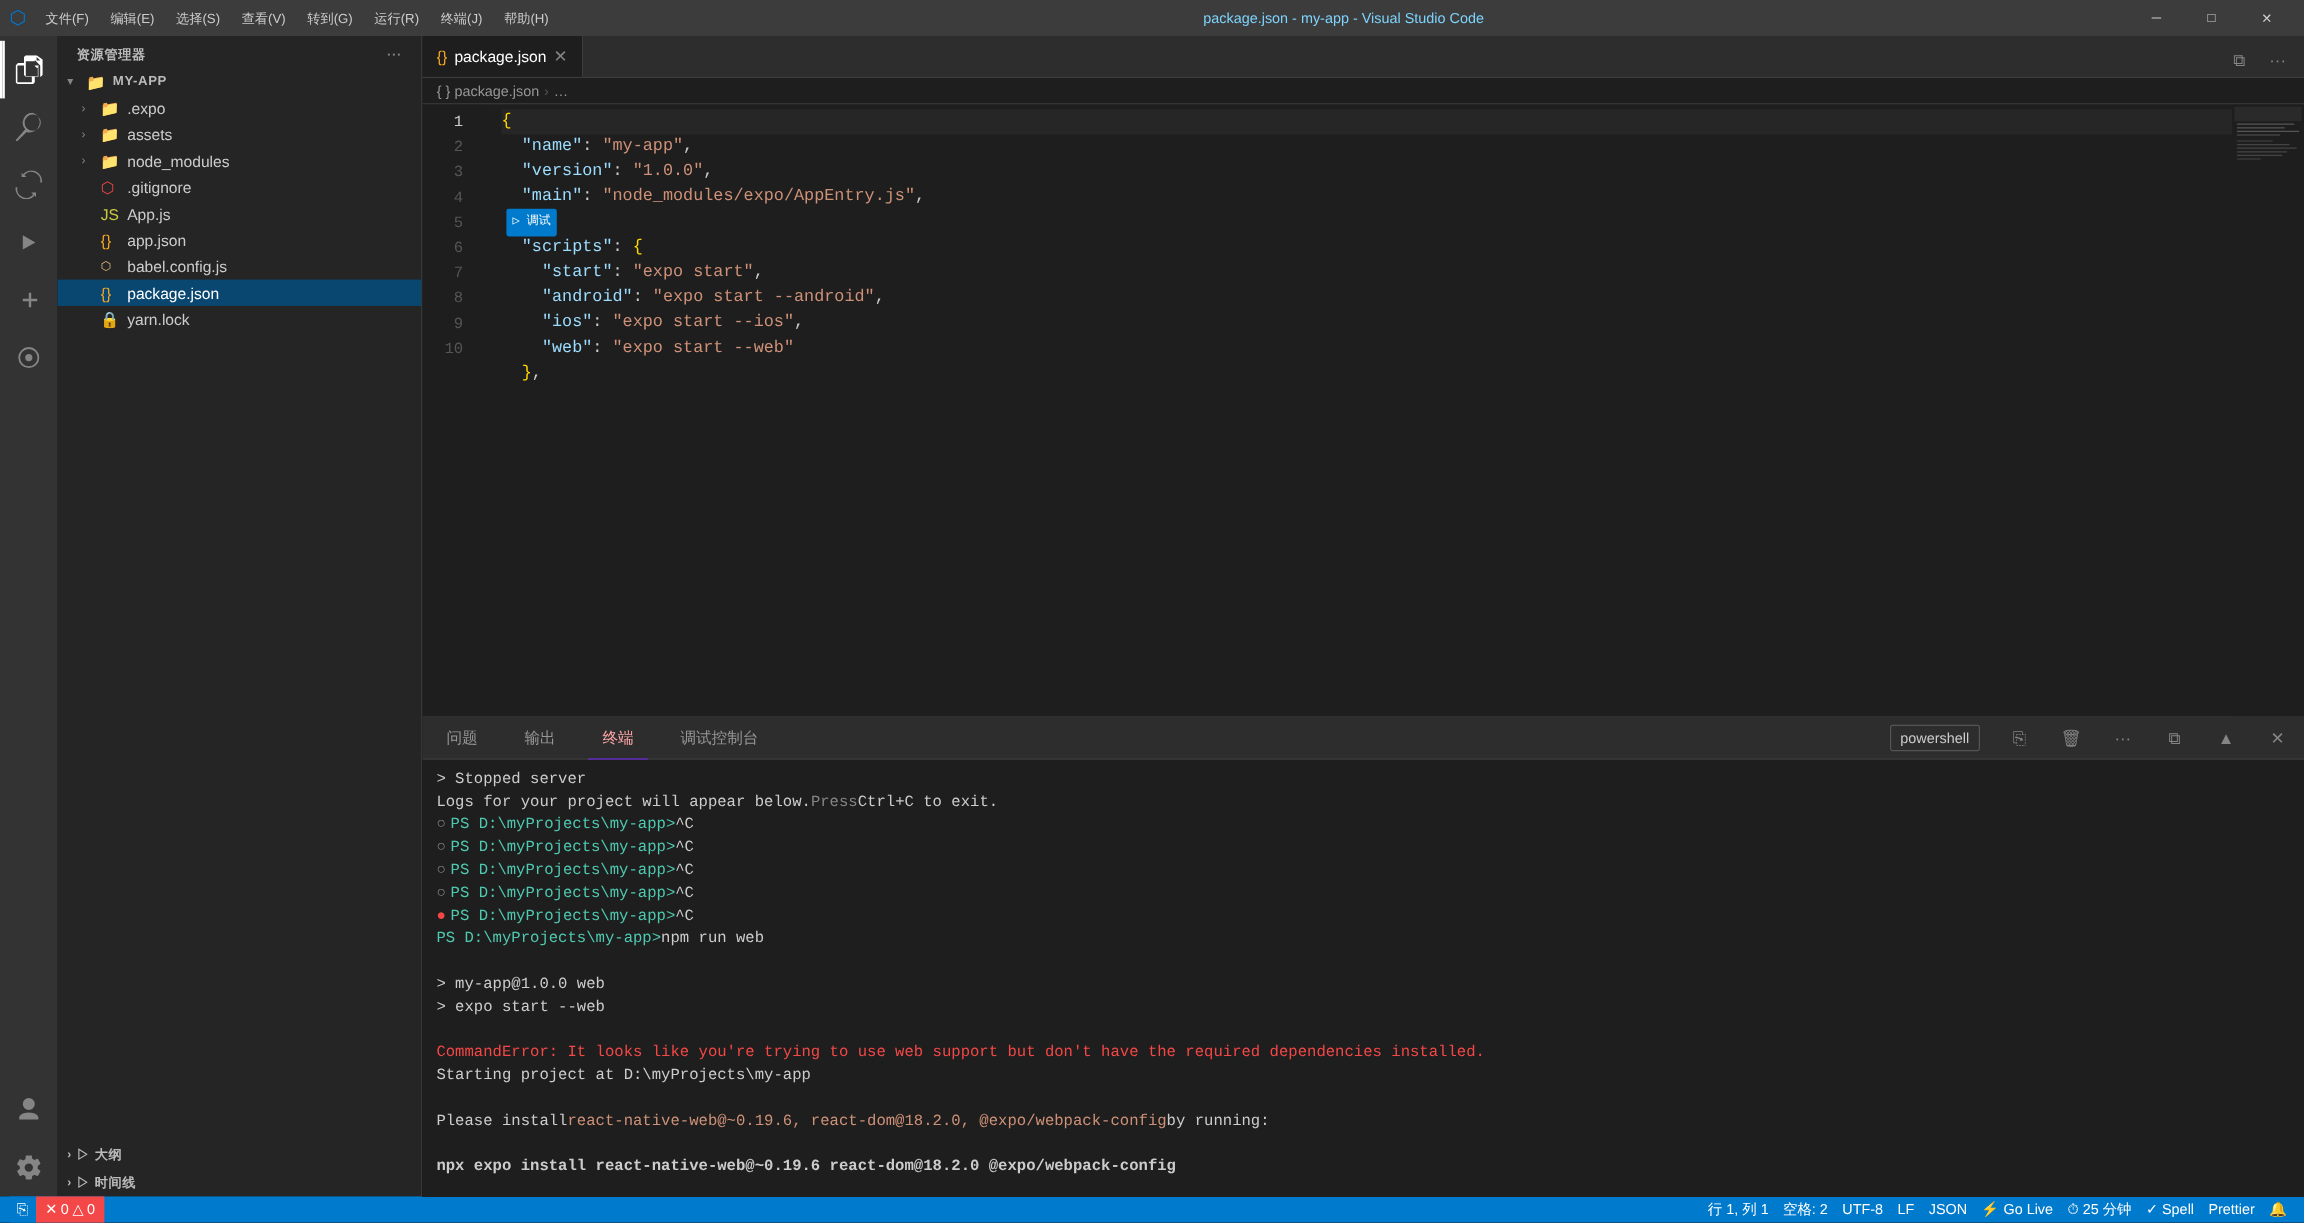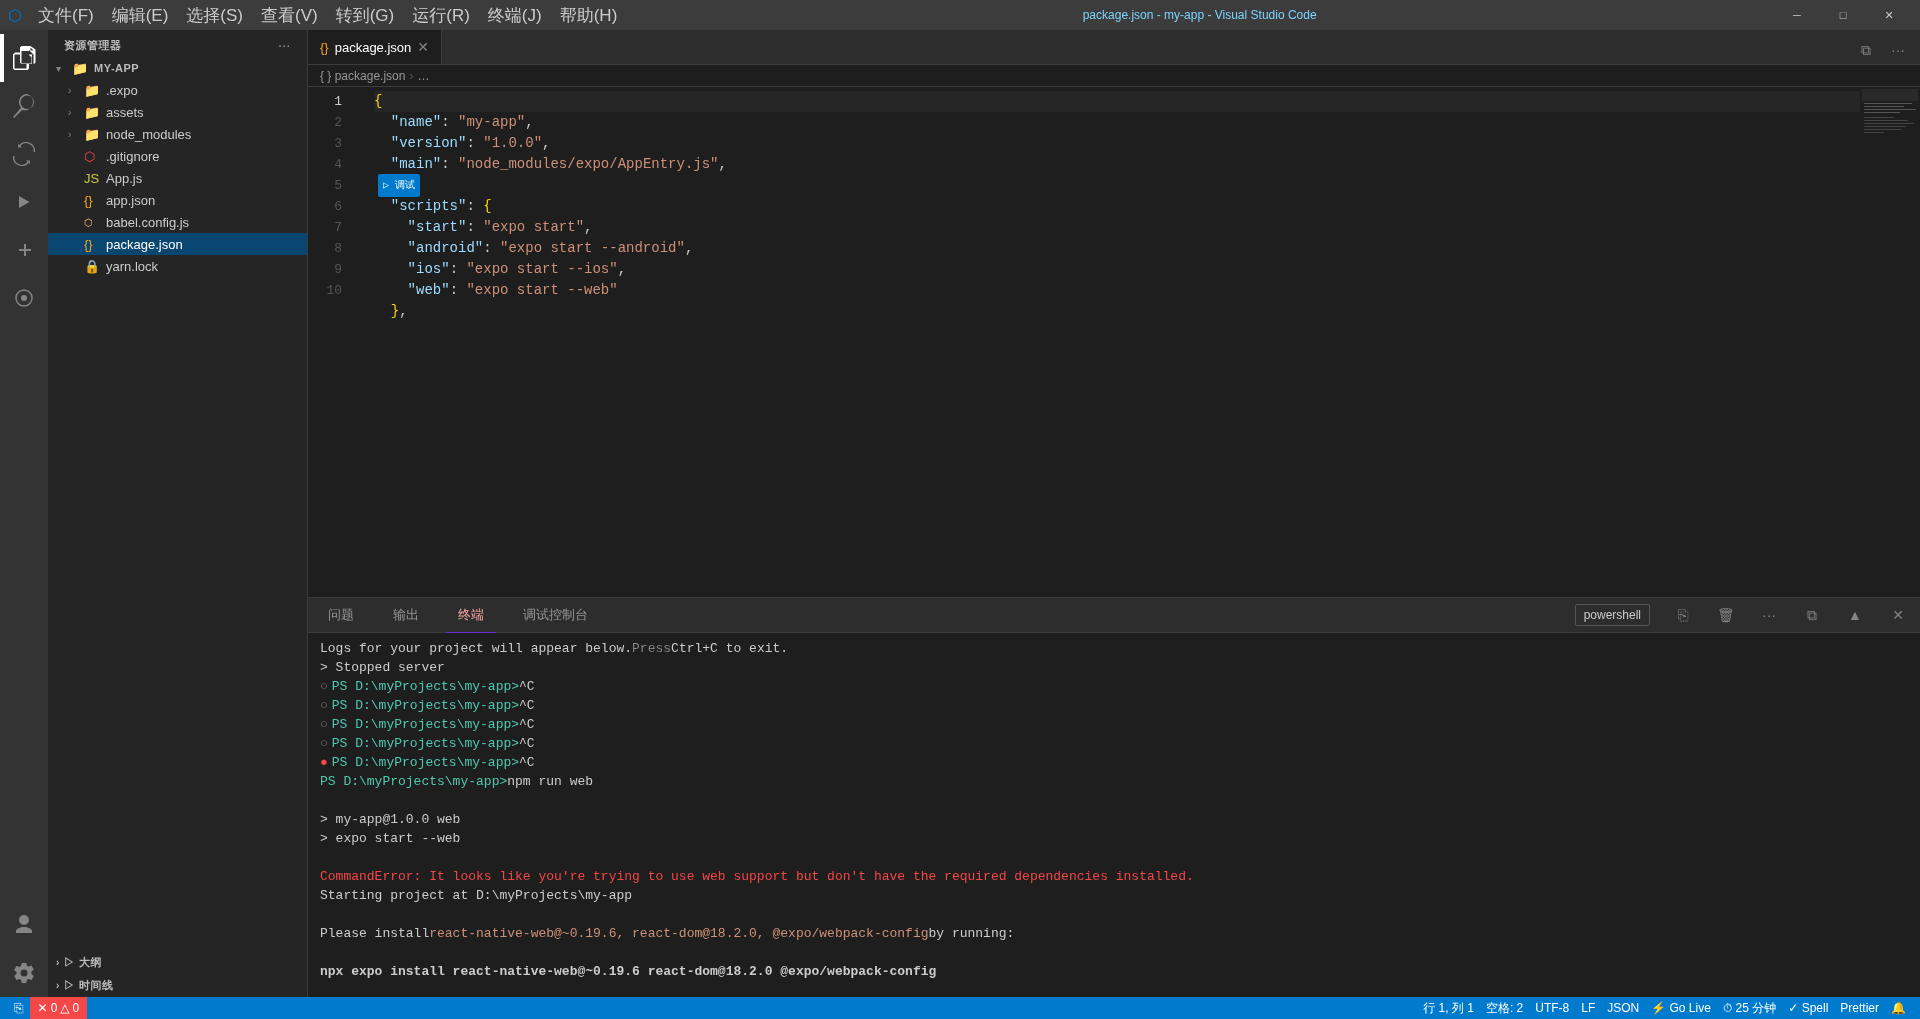--- a/index.html
+++ b/index.html
@@ -25,21 +25,21 @@
       flex-shrink: 0;
     }
     #title-bar .vscode-icon {
       color: #0078d4;
       font-size: 16px;
       margin-right: 8px;
     }
     #title-bar .menu-items {
       display: flex;
       gap: 2px;
-      font-size: 17px;
+      font-size: 11px;
     }
     #title-bar .menu-item {
       padding: 2px 8px;
       cursor: pointer;
       color: #cccccc;
     }
     #title-bar .title {
       flex: 1;
       text-align: center;
       font-size: 12px;
@@ -95,21 +95,21 @@
       left: 0;
       top: 0;
       bottom: 0;
       width: 2px;
       background: #ffffff;
     }
     #activity-bar .spacer { flex: 1; }
 
     
     #sidebar {
-      width: 260px;
+      width: 304px;
       background: #252526;
       display: flex;
       flex-direction: column;
       flex-shrink: 0;
       border-right: 1px solid #3c3c3c;
     }
     #sidebar-header {
       display: flex;
       align-items: center;
       justify-content: space-between;
@@ -669,26 +669,26 @@
           </div>
           <div class="panel-action">⎘</div>
           <div class="panel-action">🗑</div>
           <div class="panel-action">···</div>
           <div class="panel-action">⧉</div>
           <div class="panel-action">▲</div>
           <div class="panel-action">✕</div>
         </div>
         <div id="terminal-content">
           <div class="term-line">
+            <span>&gt; Stopped server</span>
+          </div>
+          <div class="term-line">
             <span>Logs for your project will appear below.</span>
             <span style="color:#858585;"> Press </span>
             <span>Ctrl+C to exit.</span>
-          </div>
-          <div class="term-line">
-            <span>&gt; Stopped server</span>
           </div>
           <div class="term-line">
             <span class="term-dot-gray">○</span>
             <span class="term-prompt">PS D:\myProjects\my-app&gt;</span>
             <span> ^C</span>
           </div>
           <div class="term-line">
             <span class="term-dot-gray">○</span>
             <span class="term-prompt">PS D:\myProjects\my-app&gt;</span>
             <span> ^C</span>

